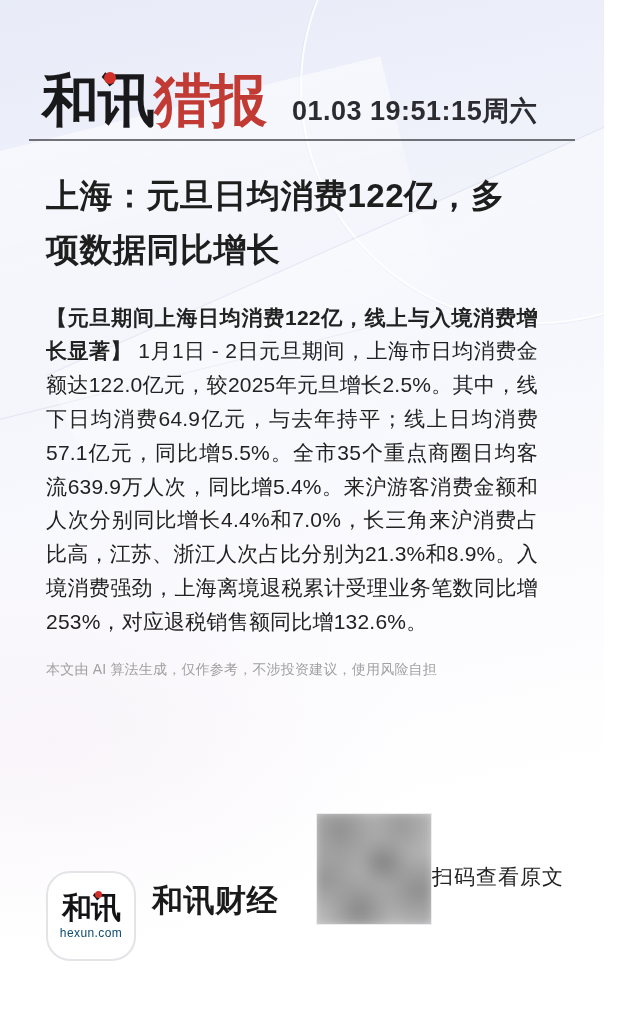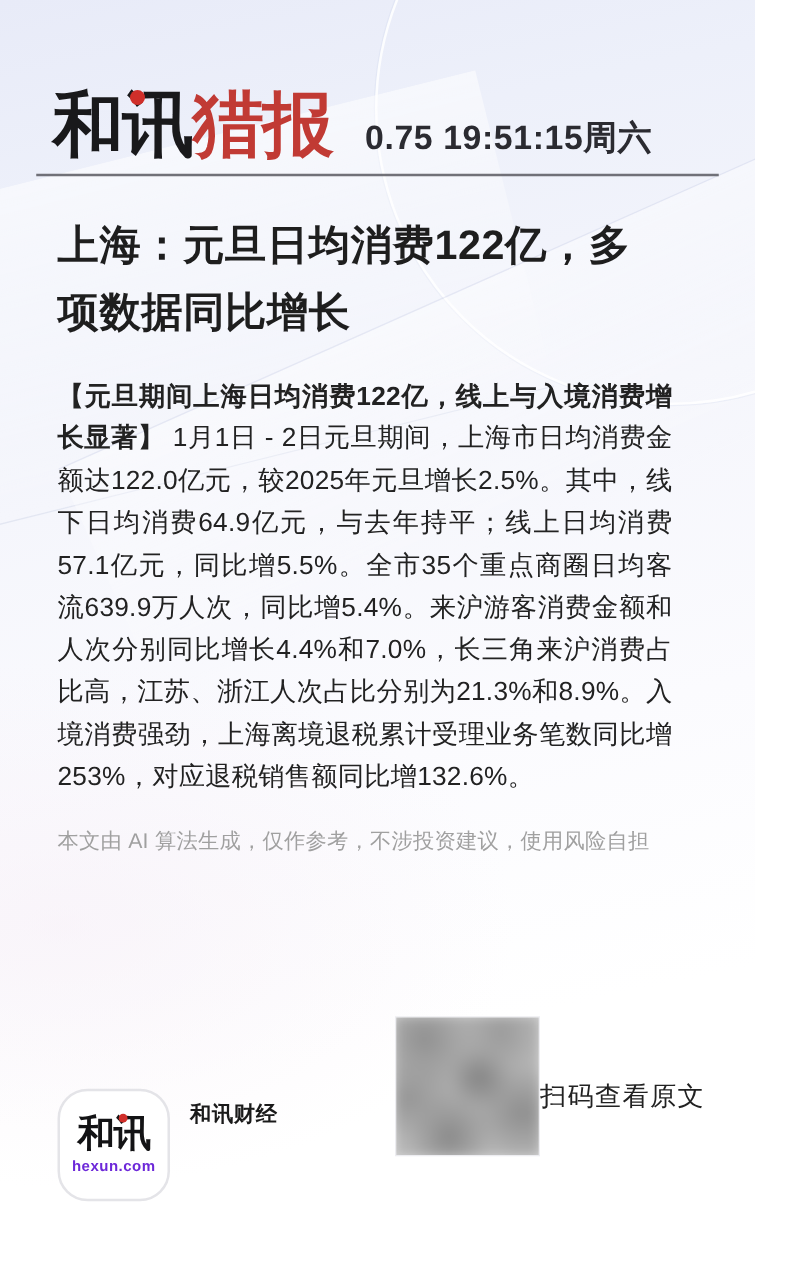--- a/index.html
+++ b/index.html
@@ -81,21 +81,21 @@
     font-size: 21px;
     line-height: 1.61;
     color: #222222;
     text-align: justify;
     letter-spacing: 0.2px;
   }
   .article-body .lead { font-weight: 700; }
 
   .disclaimer {
     margin: 22px 0 0 0;
-    font-size: 17px;
+    font-size: 14px;
     color: #a0a0a0;
     letter-spacing: 0.2px;
   }
 
   .footer { position: absolute; left: 0; top: 0; width: 100%; height: 100%; pointer-events: none; }
 
   .logo-box {
     position: absolute; left: 46px; top: 871px;
     width: 90px; height: 90px;
     background: #ffffff;
@@ -103,24 +103,24 @@
     border-radius: 24px;
     display: flex; flex-direction: column; align-items: center; justify-content: center;
     box-sizing: border-box;
   }
   .logo-text { position: relative; font-size: 30px; font-weight: 900; color: #131315; letter-spacing: -1px; line-height: 1.05; }
   .logo-dot {
     position: absolute; left: 33px; top: -1px;
     width: 7px; height: 7px; border-radius: 50%;
     background: #d02f2a;
   }
-  .logo-domain { font-size: 12px; color: #6d28d9; letter-spacing: 0.4px; margin-top: 3px; font-weight: bold; }
+  .logo-domain { font-size: 12px; color: #0c4a6e; letter-spacing: 0.4px; margin-top: 3px; }
 
   .account { position: absolute; left: 152px; top: 880px; }
-  .account-name { font-size: 17px; font-weight: 700; color: #1a1a1a; letter-spacing: 0.5px; }
+  .account-name { font-size: 31px; font-weight: 700; color: #1a1a1a; letter-spacing: 0.5px; }
   .account-slogan { margin-top: 15px; font-size: 24px; color: #313133; letter-spacing: 0.5px; }
 
   .qr-wrap {
     position: absolute; right: 40px; top: 813px;
     display: flex; align-items: center;
   }
   .qr-frame {
     width: 116px; height: 112px;
     background: #fbfbfb;
     border: 1px solid #ededf1;
@@ -157,21 +157,21 @@
   <div class="deco-circle"></div>
   <div class="deco-plane1"></div>
   <div class="deco-plane2"></div>
 
   <div class="header">
     <div class="brand">
       <span class="brand-black">和讯</span><span class="brand-red">猎报</span>
       <span class="brand-dot"></span>
     </div>
     <div class="timestamp">
-      <span class="datetime">0.75 19:51:15</span><span class="weekday">周六</span>
+      <span class="datetime">01.03 19:51:15</span><span class="weekday">周六</span>
     </div>
   </div>
 
   <div class="divider"></div>
 
   <div class="content">
     <h1 class="article-title">上海：元旦日均消费122亿，多项数据同比增长</h1>
     <p class="article-body"><span class="lead">【元旦期间上海日均消费122亿，线上与入境消费增长显著】</span><span> 1月1日 - 2日元旦期间，上海市日均消费金额达122.0亿元，较2025年元旦增长2.5%。其中，线下日均消费64.9亿元，与去年持平；线上日均消费57.1亿元，同比增5.5%。全市35个重点商圈日均客流639.9万人次，同比增5.4%。来沪游客消费金额和人次分别同比增长4.4%和7.0%，长三角来沪消费占比高，江苏、浙江人次占比分别为21.3%和8.9%。入境消费强劲，上海离境退税累计受理业务笔数同比增253%，对应退税销售额同比增132.6%。</span></p>
     <p class="disclaimer">本文由 AI 算法生成，仅作参考，不涉投资建议，使用风险自担</p>
   </div>

